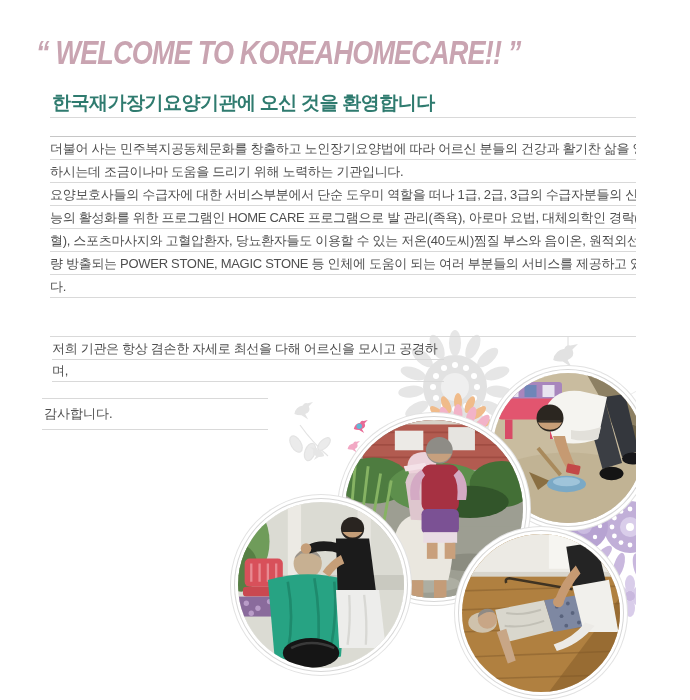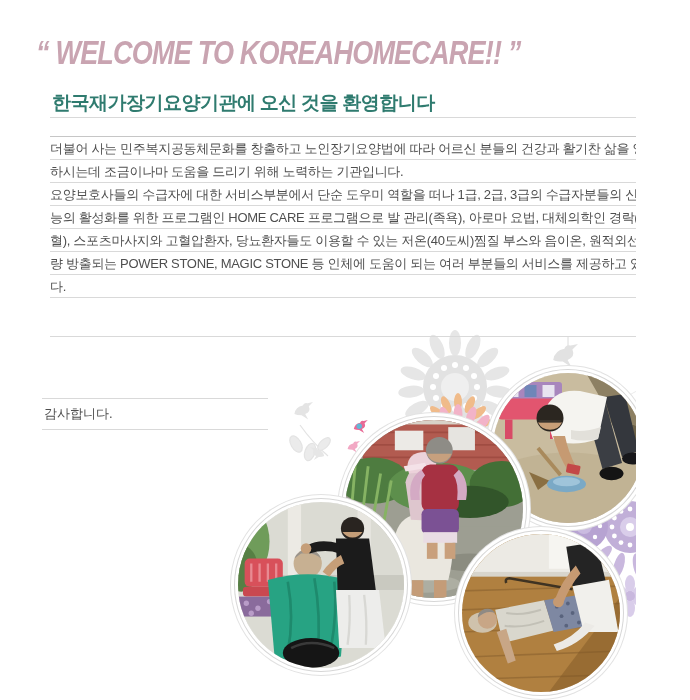--- a/index.html
+++ b/index.html
@@ -202,20 +202,21 @@
   <div class="txt" id="subtitle">한국재가장기요양기관에 오신 것을 환영합니다</div>
   <div class="rule" id="subtitle-rule"></div>
 
   <div class="txt" id="intro-block">
     <p>더불어 사는 민주복지공동체문화를 창출하고 노인장기요양법에 따라 어르신 분들의 건강과 활기찬 삶을 영위하시는데 조금이나마 도움을 드리기 위해 노력하는 기관입니다.</p>
     <p>요양보호사들의 수급자에 대한 서비스부분에서 단순 도우미 역할을 떠나 1급, 2급, 3급의 수급자분들의 신체기능의 활성화를 위한 프로그램인 HOME CARE 프로그램으로 발 관리(족욕), 아로마 요법, 대체의학인 경락(경혈), 스포츠마사지와 고혈압환자, 당뇨환자들도 이용할 수 있는 저온(40도씨)찜질 부스와 음이온, 원적외선이 다량 방출되는 POWER STONE, MAGIC STONE 등 인체에 도움이 되는 여러 부분들의 서비스를 제공하고 있습니다.</p>
   </div>
 
   <div class="rule" id="closing-rule"></div>
   <div class="txt" id="closing-block">
+    <div>저희 기관은 항상 겸손한 자세로 최선을 다해 어르신을 모시고 공경하며,</div>
   </div>
 
   <div class="txt" id="thanks-block">감사합니다.</div>
 
   <div class="photo-circle" id="photo-sweeping">
     <svg viewBox="0 0 100 100" preserveAspectRatio="xMidYMid slice">
       <rect x="0" y="0" width="100" height="100" fill="#c9bc9f"></rect>
       <ellipse cx="50" cy="85" rx="65" ry="32" fill="#b9ab8a" opacity=".55"></ellipse>
       <path d="M62,0 L100,0 L100,36 L78,31 L70,14 Z" fill="#8d8063"></path>
       <path d="M78,31 L100,36 L100,48 L84,44 Z" fill="#6e6349"></path>

